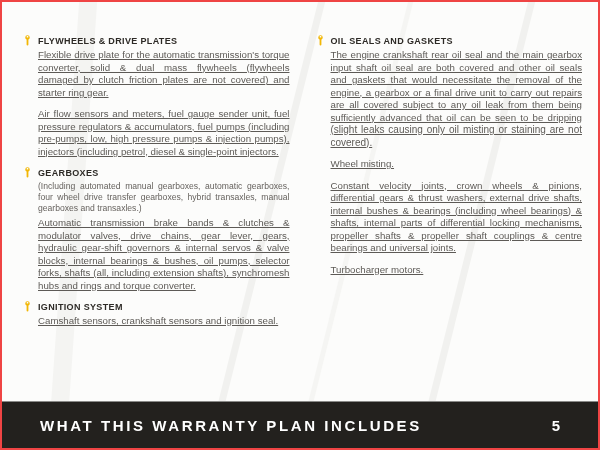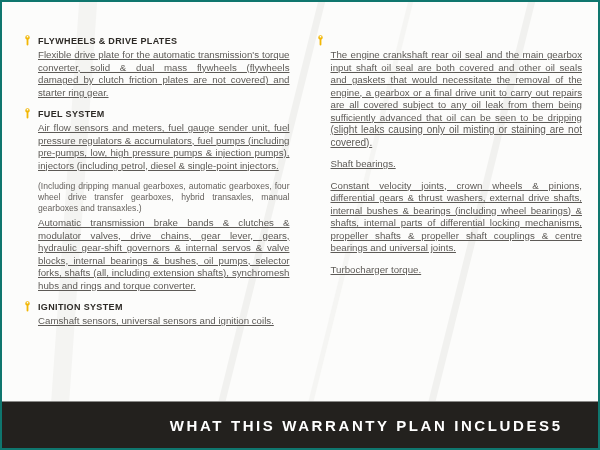--- a/index.html
+++ b/index.html
@@ -1,21 +1,21 @@
 <!DOCTYPE html>
 <html><head>
 <meta charset="utf-8">
 <style>
   html,body { margin:0; padding:0; background:#e8e8e8; }
   .page {
     position:relative;
     width:600px; height:450px;
     box-sizing:border-box;
     background:#fcfcfb;
-    border:2px solid #0f766e;
+    border:2px solid #ef4444;
     overflow:hidden;
     font-family:"Liberation Sans", sans-serif;
   }
   
   .stripe {
     position:absolute; top:-80px; height:650px; width:7px;
     background:#f1f1ef; transform:rotate(14deg); pointer-events:none;
   }
   .stripe.s1 { left:60px; width:18px; background:#f4f4f2; transform:rotate(4deg); }
   .stripe.s2 { left:255px; }
@@ -42,21 +42,21 @@
   }
   .sec-body {
     margin:0 0 0 14px; font-size:9.7px; line-height:12.5px;
     color:#5d5a56; text-align:justify;text-decoration:underline;
   }
   .fineprint { font-size:10px; }
 
   .footer {
     position:absolute; left:0; right:0; bottom:0; height:47px;
     background:#23211e;
-    display:flex; align-items:center; justify-content:flex-end;
+    display:flex; align-items:center; justify-content:space-between;
     padding:0 38px; box-sizing:border-box;
     border-top:1px solid #8a8a88;
   }
   .footer-title {
     color:#ffffff; font-size:15px; font-weight:bold; letter-spacing:2.6px;
   }
   .footer-page {
     color:#ffffff; font-size:15px; font-weight:bold;
   }
 </style>
@@ -78,79 +78,80 @@
           <path d="M5 0 A3.2 3.2 0 0 0 1.8 3.2 C1.8 4.5 2.6 5.6 3.7 6.1 L3.7 13.3 A1.3 1.3 0 0 0 6.3 13.3 L6.3 6.1 C7.4 5.6 8.2 4.5 8.2 3.2 A3.2 3.2 0 0 0 5 0 Z M3.9 1.1 L6.1 1.1 L6.1 3.1 L3.9 3.1 Z" fill="#F2B705"></path>
         </svg>
       </span>
       <h3 class="sec-title">FLYWHEELS &amp; DRIVE PLATES</h3>
     </div>
 
     <p class="sec-body"><span class="body-text">Flexible drive plate for the automatic transmission's torque converter, solid &amp; dual mass flywheels (flywheels damaged by clutch friction plates are not covered) and starter ring gear.</span> </p>
   </div>
 
   <div class="sec">
+
+    <p class="sec-body"><span class="body-text">Air flow sensors and meters, fuel gauge sender unit, fuel pressure regulators &amp; accumulators, fuel pumps (including pre-pumps, low, high pressure pumps &amp; injection pumps), injectors (including petrol, diesel &amp; single-point injectors.</span> </p>
+  </div>
+
+  <div class="sec">
     <div class="sec-head">
       <span class="bullet">
         <svg viewBox="0 0 10 15" width="7" height="11" aria-hidden="true">
           <path d="M5 0 A3.2 3.2 0 0 0 1.8 3.2 C1.8 4.5 2.6 5.6 3.7 6.1 L3.7 13.3 A1.3 1.3 0 0 0 6.3 13.3 L6.3 6.1 C7.4 5.6 8.2 4.5 8.2 3.2 A3.2 3.2 0 0 0 5 0 Z M3.9 1.1 L6.1 1.1 L6.1 3.1 L3.9 3.1 Z" fill="#F2B705"></path>
         </svg>
       </span>
-      <h3 class="sec-title">FUEL SYSTEM</h3>
+      <h3 class="sec-title">GEARBOXES</h3>
     </div>
-
-    <p class="sec-body"><span class="body-text">Air flow sensors and meters, fuel gauge sender unit, fuel pressure regulators &amp; accumulators, fuel pumps (including pre-pumps, low, high pressure pumps &amp; injection pumps), injectors (including petrol, diesel &amp; single-point injectors.</span> </p>
-  </div>
-
-  <div class="sec">
-    <p class="sec-note">(Including dripping manual gearboxes, automatic gearboxes, four wheel drive transfer gearboxes, hybrid transaxles, manual gearboxes and transaxles.)</p>
+    <p class="sec-note">(Including automated manual gearboxes, automatic gearboxes, four wheel drive transfer gearboxes, hybrid transaxles, manual gearboxes and transaxles.)</p>
     <p class="sec-body"><span class="body-text">Automatic transmission brake bands &amp; clutches &amp; modulator valves, drive chains, gear lever, gears, hydraulic gear-shift governors &amp; internal servos &amp; valve blocks, internal bearings &amp; bushes, oil pumps, selector forks, shafts (all, including extension shafts), synchromesh hubs and rings and torque converter.</span> </p>
   </div>
 
   <div class="sec">
     <div class="sec-head">
       <span class="bullet">
         <svg viewBox="0 0 10 15" width="7" height="11" aria-hidden="true">
           <path d="M5 0 A3.2 3.2 0 0 0 1.8 3.2 C1.8 4.5 2.6 5.6 3.7 6.1 L3.7 13.3 A1.3 1.3 0 0 0 6.3 13.3 L6.3 6.1 C7.4 5.6 8.2 4.5 8.2 3.2 A3.2 3.2 0 0 0 5 0 Z M3.9 1.1 L6.1 1.1 L6.1 3.1 L3.9 3.1 Z" fill="#F2B705"></path>
         </svg>
       </span>
       <h3 class="sec-title">IGNITION SYSTEM</h3>
     </div>
 
-    <p class="sec-body"><span class="body-text">Camshaft sensors, universal sensors and ignition coils.</span> </p>
+    <p class="sec-body"><span class="body-text">Camshaft sensors, crankshaft sensors and ignition seal.</span> </p>
   </div>
 </div>
     <div class="col">
   <div class="sec">
     <div class="sec-head">
       <span class="bullet">
         <svg viewBox="0 0 10 15" width="7" height="11" aria-hidden="true">
           <path d="M5 0 A3.2 3.2 0 0 0 1.8 3.2 C1.8 4.5 2.6 5.6 3.7 6.1 L3.7 13.3 A1.3 1.3 0 0 0 6.3 13.3 L6.3 6.1 C7.4 5.6 8.2 4.5 8.2 3.2 A3.2 3.2 0 0 0 5 0 Z M3.9 1.1 L6.1 1.1 L6.1 3.1 L3.9 3.1 Z" fill="#F2B705"></path>
         </svg>
       </span>
+      <h3 class="sec-title">OIL SEALS AND GASKETS</h3>
     </div>
 
     <p class="sec-body"><span class="body-text">The engine crankshaft rear oil seal and the main gearbox input shaft oil seal are both covered and other oil seals and gaskets that would necessitate the removal of the engine, a gearbox or a final drive unit to carry out repairs are all covered subject to any oil leak from them being sufficiently advanced that oil can be seen to be dripping</span> <span class="fineprint">(slight leaks causing only oil misting or staining are not covered).</span></p>
   </div>
 
   <div class="sec">
 
   </div>
 
   <div class="sec">
 
-    <p class="sec-body"><span class="body-text">Shaft bearings.</span> </p>
+    <p class="sec-body"><span class="body-text">Wheel misting.</span> </p>
   </div>
 
   <div class="sec">
     <p class="sec-body"><span class="body-text">Constant velocity joints, crown wheels &amp; pinions, differential gears &amp; thrust washers, external drive shafts, internal bushes &amp; bearings (including wheel bearings) &amp; shafts, internal parts of differential locking mechanisms, propeller shafts &amp; propeller shaft couplings &amp; centre bearings and universal joints.</span> </p>
   </div>
 
   <div class="sec">
 
-    <p class="sec-body"><span class="body-text">Turbocharger torque.</span> </p>
+    <p class="sec-body"><span class="body-text">Turbocharger motors.</span> </p>
   </div>
 </div>
   </div>
 
   <div class="footer">
     <span class="footer-title">WHAT THIS WARRANTY PLAN INCLUDES</span>
     <span class="footer-page">5</span>
   </div>
 </div>
 

